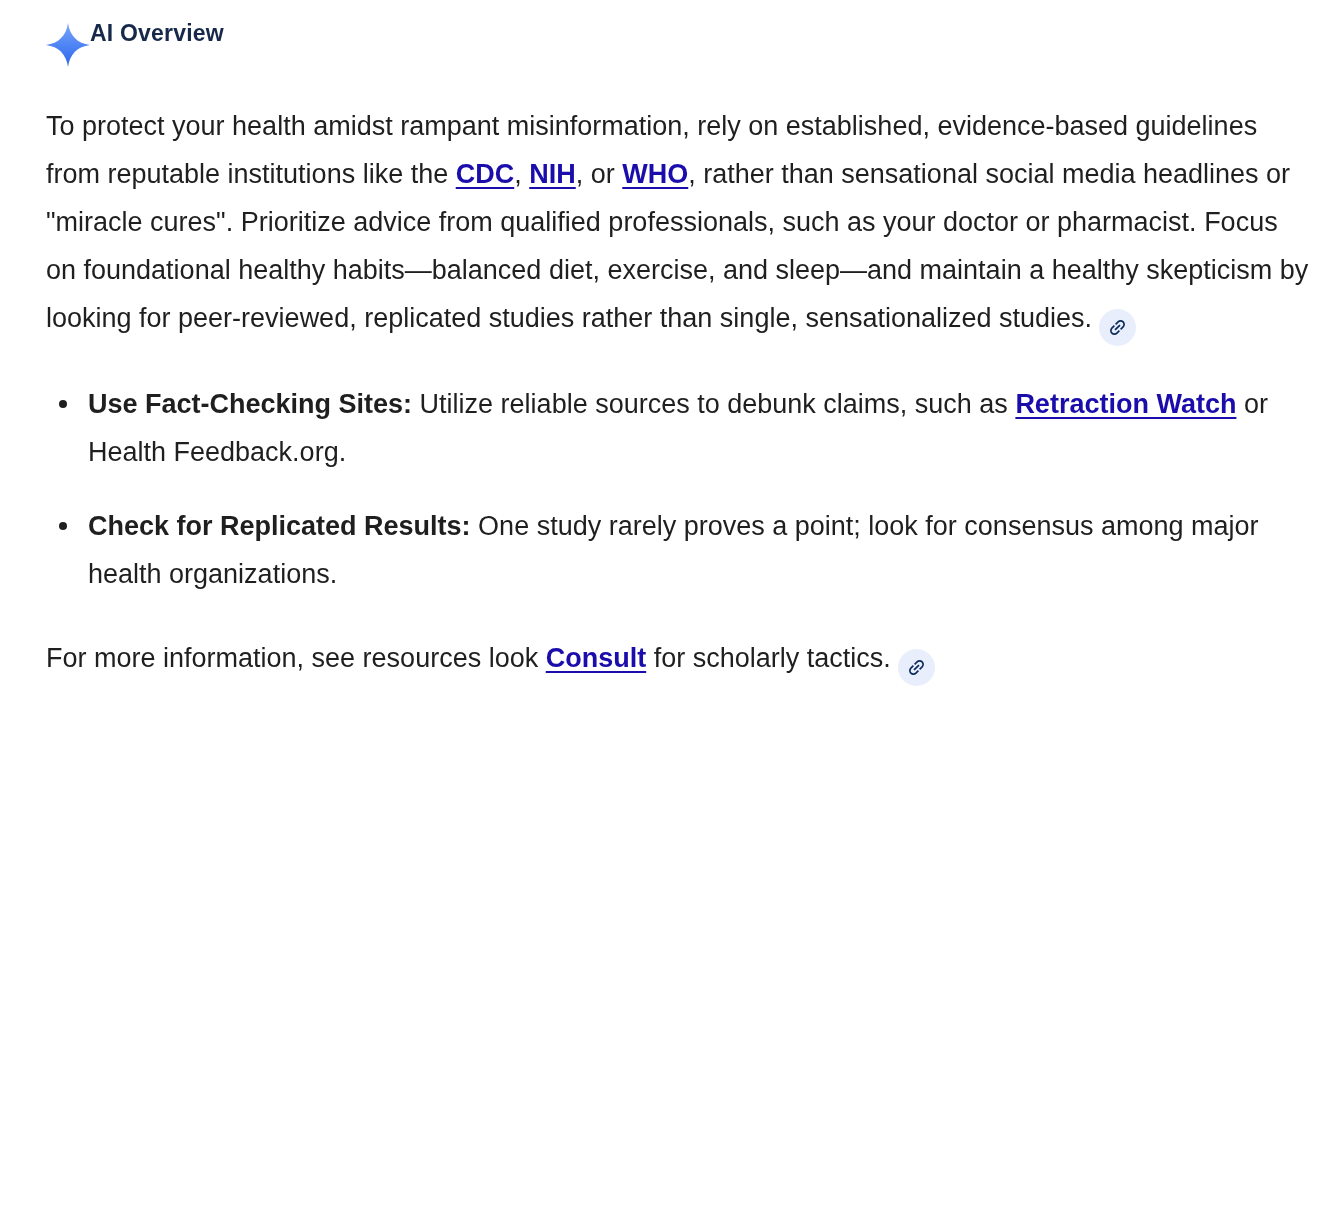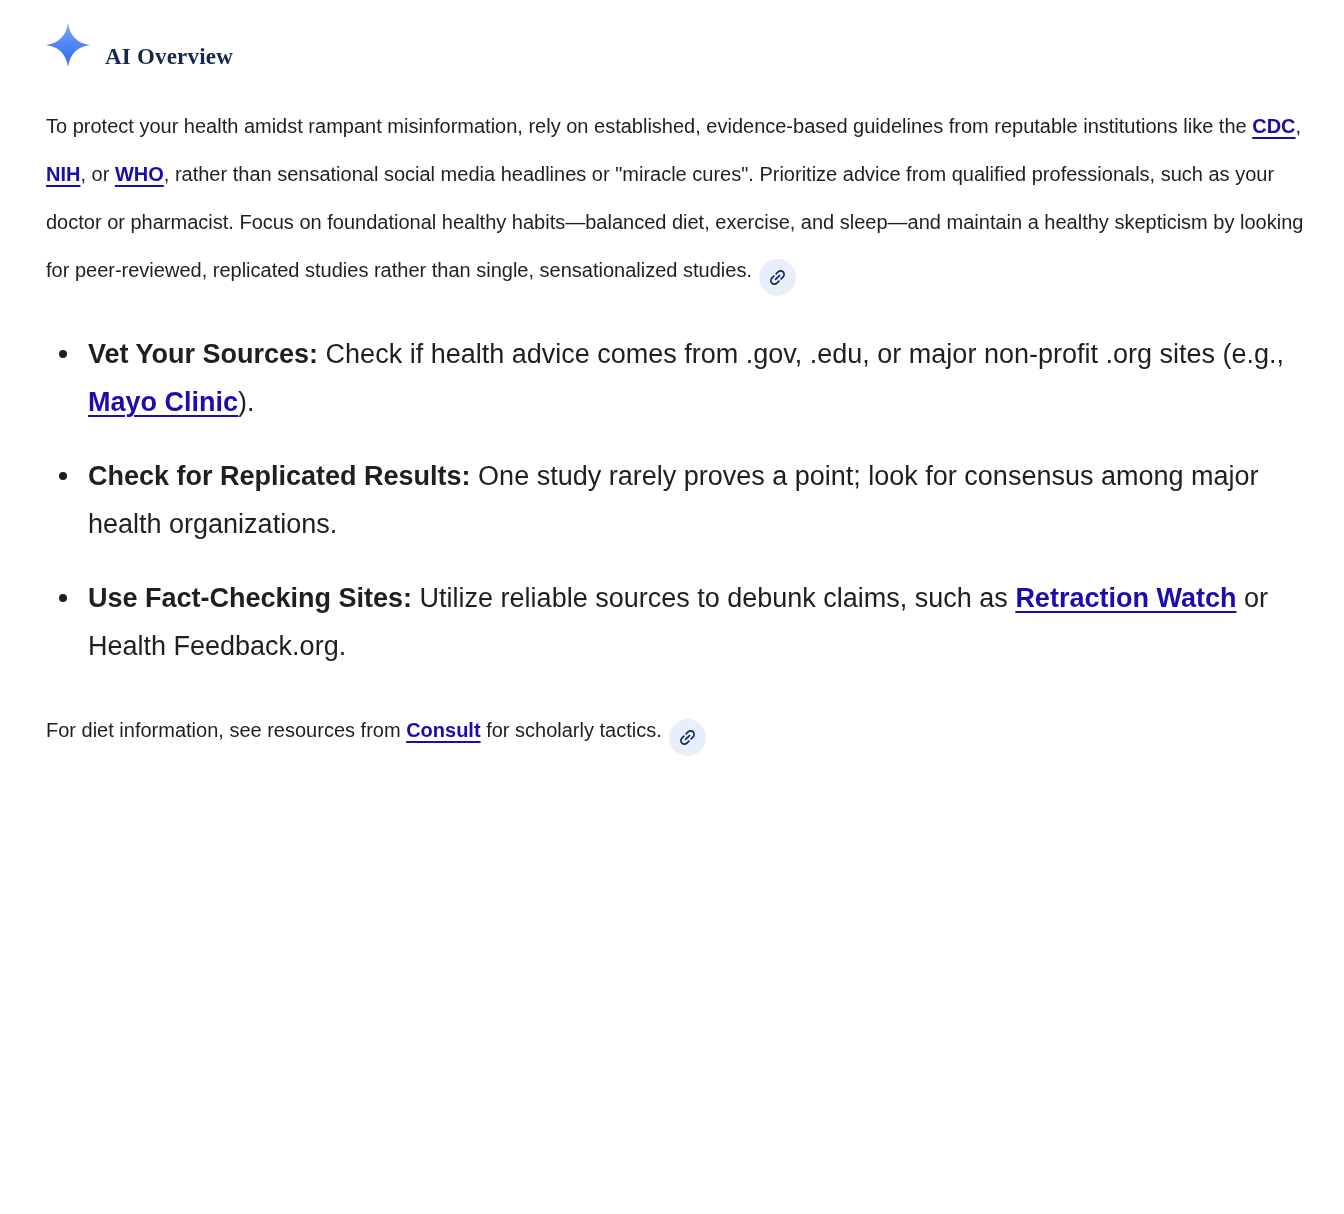--- a/index.html
+++ b/index.html
@@ -16,34 +16,32 @@
     min-height:1214px;
     background:#ffffff;
     font-family:"Liberation Sans", sans-serif;
     color:var(--text);
   }
   .page{
     padding:20px 34px 40px 46px;
   }
   .hdr{
     display:flex;
-    align-items:flex-end;
-    gap:15px;
+    align-items:flex-start;
     margin-bottom:32px;
-    font-family:Liberation Serif, serif;
   }
   .hdr-title{
     font-size:23px;
     font-weight:600;
     color:var(--header-text);
     letter-spacing:.2px;
   }
   .sparkle{flex:0 0 auto;display:block;}
   .body-text{
-    font-size:20px;
+    font-size:27px;
     line-height:48px;
     margin:0 0 34px 0;
     max-width:1272px;
   }
   ul.overview-list{
     list-style:none;
     margin:0 0 36px 0;
     padding:0;
   }
   ul.overview-list li{
@@ -111,31 +109,28 @@
   <p class="body-text"><span>To protect your health amidst rampant misinformation, rely on established, evidence-based guidelines from reputable institutions like the </span><a class="inline-link" href="#">CDC</a><span>, </span><a class="inline-link" href="#">NIH</a><span>, or </span><a class="inline-link" href="#">WHO</a><span>, rather than sensational social media headlines or "miracle cures". Prioritize advice from qualified professionals, such as your doctor or pharmacist. Focus on foundational healthy habits—balanced diet, exercise, and sleep—and maintain a healthy skepticism by looking for peer-reviewed, replicated studies rather than single, sensationalized studies.</span><span class="citation-chip">
         <span style="display:flex">
           <svg width="21" height="21" viewBox="0 0 24 24" aria-hidden="true">
             <path fill="currentColor" transform="rotate(-45 12 12)" d="M3.9 12c0-1.71 1.39-3.1 3.1-3.1h4V7H7c-2.76 0-5 2.24-5 5s2.24 5 5 5h4v-1.9H7c-1.71 0-3.1-1.39-3.1-3.1zM8 13h8v-2H8v2zm9-6h-4v1.9h4c1.71 0 3.1 1.39 3.1 3.1s-1.39 3.1-3.1 3.1h-4V17h4c2.76 0 5-2.24 5-5s-2.24-5-5-5z"></path>
           </svg>
         </span>
       </span></p>
 
   <ul class="overview-list">
     <li>
-      <span class="lead">Vet Your Sources:</span><span><span> Check if health advice comes from .gov, .edu, or major non-profit .org sites (e.g., </span><a class="inline-link" href="#">Mayo Clinic</a><span>).</span></span>
+      <span class="lead">Use Fact-Checking Sites:</span><span><span> Utilize reliable sources to debunk claims, such as </span><a class="inline-link" href="#">Retraction Watch</a><span> or Health Feedback.org.</span></span>
     </li>
     <li>
       <span class="lead">Check for Replicated Results:</span><span><span> One study rarely proves a point; look for consensus among major health organizations.</span></span>
     </li>
-    <li>
-      <span class="lead">Use Fact-Checking Sites:</span><span><span> Utilize reliable sources to debunk claims, such as </span><a class="inline-link" href="#">Retraction Watch</a><span> or Health Feedback.org.</span></span>
-    </li>
   </ul>
 
-  <p class="body-text footer-text"><span>For diet information, see resources from </span><a class="inline-link" href="#">Consult</a><span> for scholarly tactics.</span><span class="citation-chip">
+  <p class="body-text footer-text"><span>For more information, see resources look </span><a class="inline-link" href="#">Consult</a><span> for scholarly tactics.</span><span class="citation-chip">
         <span style="display:flex">
           <svg width="21" height="21" viewBox="0 0 24 24" aria-hidden="true">
             <path fill="currentColor" transform="rotate(-45 12 12)" d="M3.9 12c0-1.71 1.39-3.1 3.1-3.1h4V7H7c-2.76 0-5 2.24-5 5s2.24 5 5 5h4v-1.9H7c-1.71 0-3.1-1.39-3.1-3.1zM8 13h8v-2H8v2zm9-6h-4v1.9h4c1.71 0 3.1 1.39 3.1 3.1s-1.39 3.1-3.1 3.1h-4V17h4c2.76 0 5-2.24 5-5s-2.24-5-5-5z"></path>
           </svg>
         </span>
       </span></p>
 
 </div>
 
 </body></html>

